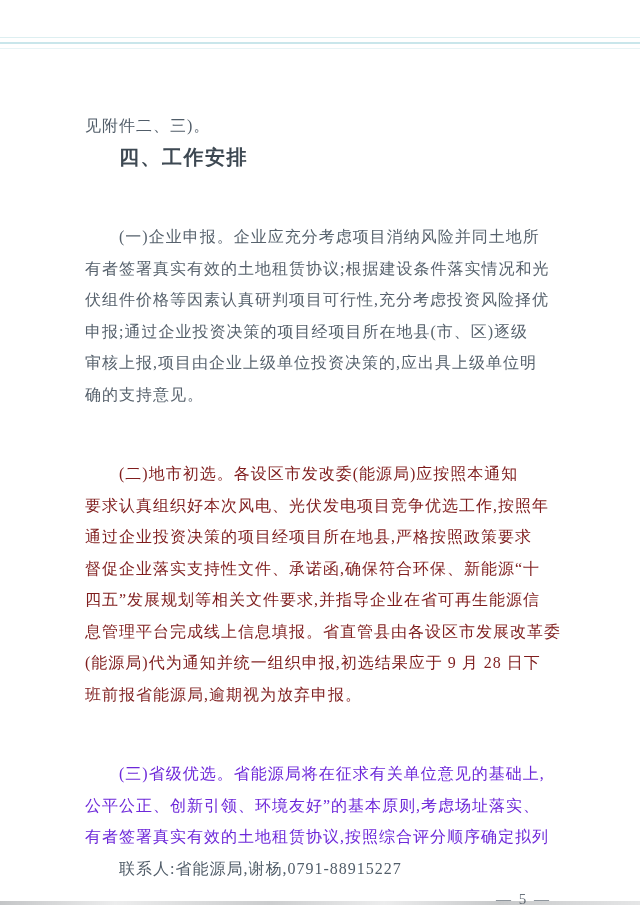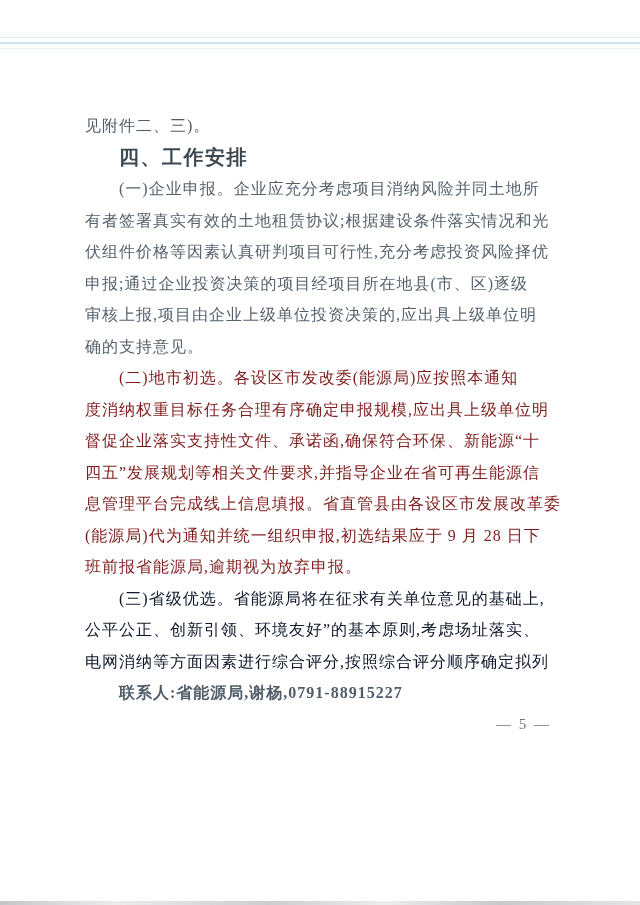--- a/index.html
+++ b/index.html
@@ -59,25 +59,25 @@
     overflow: hidden;
   }
   .heading {
     font-family: "Liberation Sans", "DejaVu Sans", sans-serif;
     font-weight: 700;
     color: #3d4852;
     font-size: 20px;
     letter-spacing: 1.5px;
     text-indent: 34px;
   }
-  .para .line:first-child { text-indent: 34px; }
+  .para .line:first-child { text-indent: 34px; margin-top: 48px; }
   .para-1 { color: #57626d; }
   .para-2 { color: #7f1d1d; }
-  .para-3 { color: #0f172a; }
-  .contact { text-indent: 34px; font-weight: bold; }
+  .para-3 { color: #6d28d9; }
+  .contact { text-indent: 34px; }
   .pagenum {
     text-align: right;
     padding-right: 12px;
     color: #6a737d;
     letter-spacing: 2px;
     font-size: 15px;
   }
 </style>
 </head>
 <body>
@@ -98,32 +98,33 @@
         <div class="line">(一)企业申报。企业应充分考虑项目消纳风险并同土地所</div>
         <div class="line">有者签署真实有效的土地租赁协议;根据建设条件落实情况和光</div>
         <div class="line">伏组件价格等因素认真研判项目可行性,充分考虑投资风险择优</div>
         <div class="line">申报;通过企业投资决策的项目经项目所在地县(市、区)逐级</div>
         <div class="line">审核上报,项目由企业上级单位投资决策的,应出具上级单位明</div>
         <div class="line">确的支持意见。</div>
       </div>
 
     <div class="para para-2">
         <div class="line">(二)地市初选。各设区市发改委(能源局)应按照本通知</div>
-        <div class="line">度消纳权重目标任务合理有序确定申报规模,应出具上级单位明</div>
+        <div class="line">要求认真组织好本次风电、光伏发电项目竞争优选工作,按照年</div>
+        <div class="line">通过企业投资决策的项目经项目所在地县,严格按照政策要求</div>
         <div class="line">督促企业落实支持性文件、承诺函,确保符合环保、新能源“十</div>
         <div class="line">四五”发展规划等相关文件要求,并指导企业在省可再生能源信</div>
         <div class="line">息管理平台完成线上信息填报。省直管县由各设区市发展改革委</div>
         <div class="line">(能源局)代为通知并统一组织申报,初选结果应于 9 月 28 日下</div>
         <div class="line">班前报省能源局,逾期视为放弃申报。</div>
       </div>
 
     <div class="para para-3">
         <div class="line">(三)省级优选。省能源局将在征求有关单位意见的基础上,</div>
         <div class="line">公平公正、创新引领、环境友好”的基本原则,考虑场址落实、</div>
-        <div class="line">电网消纳等方面因素进行综合评分,按照综合评分顺序确定拟列</div>
+        <div class="line">有者签署真实有效的土地租赁协议,按照综合评分顺序确定拟列</div>
       </div>
 
     <div class="line contact">联系人:省能源局,谢杨,0791-88915227</div>
 
     <div class="line pagenum">— 5 —</div>
 
   </div>
 
   <div class="bottom-smudge"></div>
 

